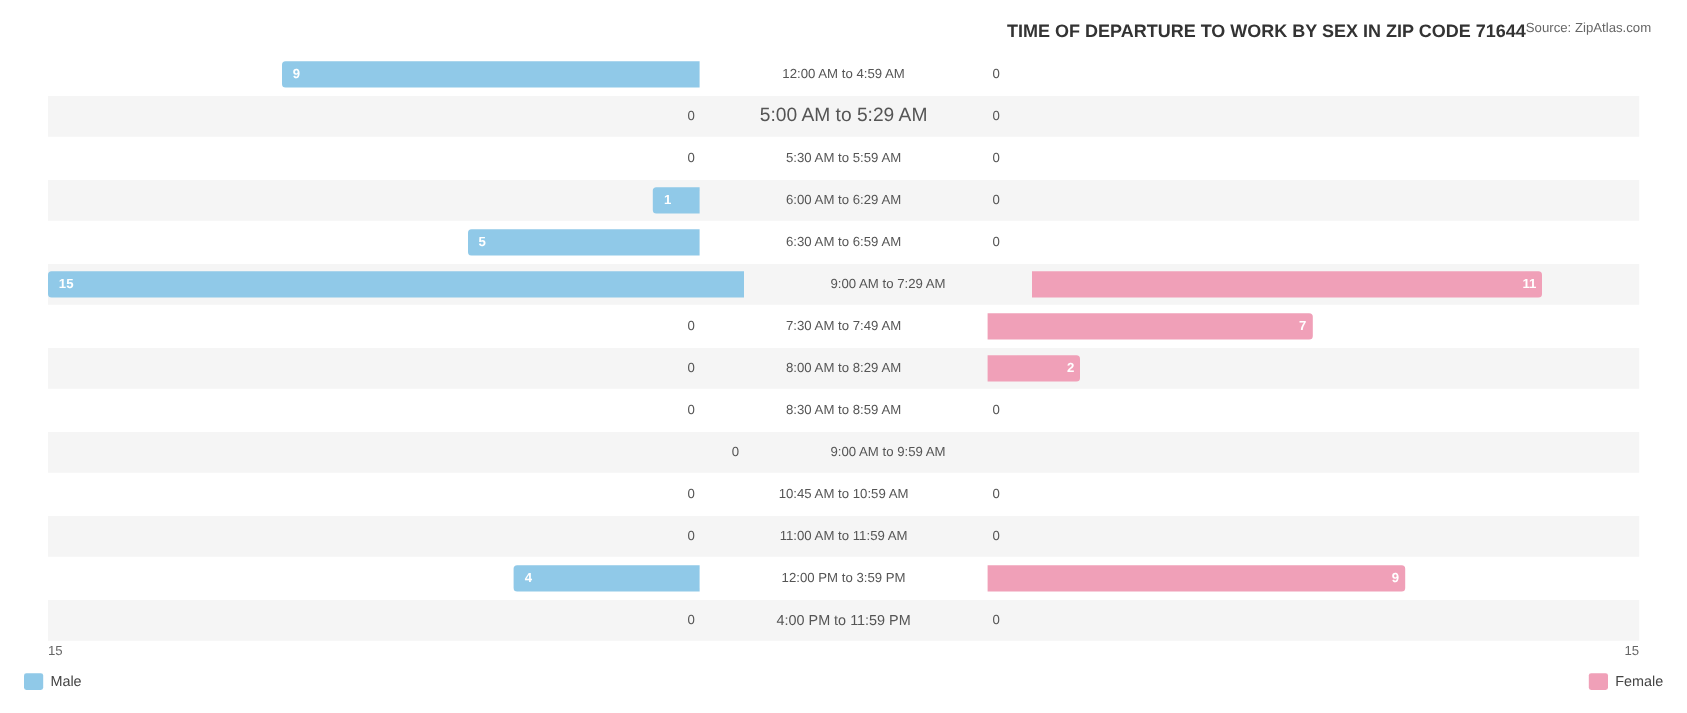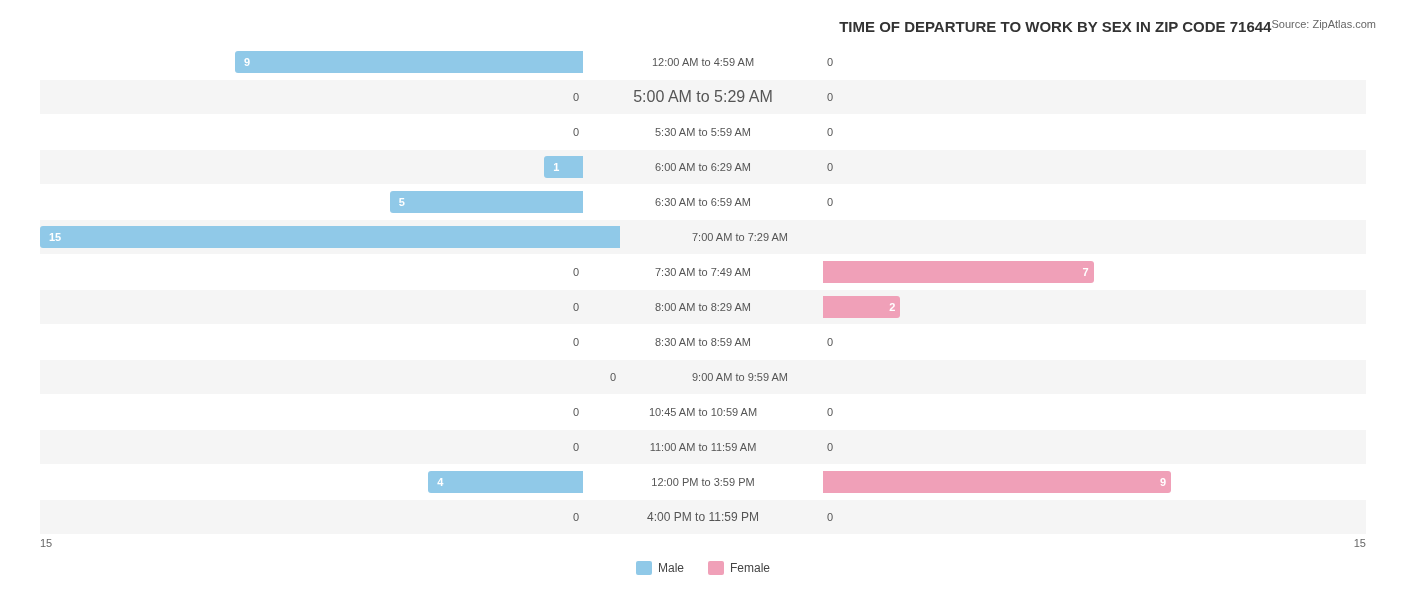--- a/index.html
+++ b/index.html
@@ -23,21 +23,21 @@
       padding-left: 10px;
     }
     .chart-source {
       font-size: 11px;
       color: #666;
       text-align: right;
       margin-bottom: 8px;
     }
     .legend {
       display: flex;
-      justify-content: center;
+      justify-content: space-between;
       align-items: center;
       gap: 24px;
       margin-top: 10px;
     }
     .legend-item {
       display: flex;
       align-items: center;
       gap: 6px;
       font-size: 12px;
       color: #444;
@@ -120,21 +120,26 @@
         <div style="display: flex; align-items: center; justify-content: flex-start; width: 580px; height: 100%; position: relative;">
           <span style="font-size: 11px; color: rgb(85, 85, 85); margin-left: 4px;">0</span>
         </div>
       </div>
       <div style="display: flex; align-items: center; height: 34px; margin-bottom: 1px; background: rgb(245, 245, 245);">
         <div style="display: flex; align-items: center; justify-content: flex-end; width: 580px; height: 100%; position: relative;">
           <div style="height: 22px; width: 580px; background: rgb(144, 201, 232); border-radius: 3px 0px 0px 3px; display: flex; align-items: center; justify-content: flex-start; position: relative;">
             <span style="font-size: 11px; font-weight: bold; color: rgb(255, 255, 255); padding: 0px 5px; position: absolute; left: 4px;">15</span>
           </div>
         </div>
-        <div style="width: 240px; text-align: center; font-size: 11px; color: rgb(85, 85, 85); flex-shrink: 0; padding: 0px 6px;">7:00 AM to 7:29 AM</div>
+        <div style="width: 240px; text-align: center; font-size: 11px; color: rgb(85, 85, 85); flex-shrink: 0; padding: 0px 6px;">9:00 AM to 7:29 AM</div>
+        <div style="display: flex; align-items: center; justify-content: flex-start; width: 580px; height: 100%; position: relative;">
+          <div style="height: 22px; width: 425.333px; background: rgb(240, 160, 184); border-radius: 0px 3px 3px 0px; display: flex; align-items: center; position: relative;">
+            <span style="font-size: 11px; font-weight: bold; color: rgb(255, 255, 255); position: absolute; right: 5px;">11</span>
+          </div>
+        </div>
       </div>
       <div style="display: flex; align-items: center; height: 34px; margin-bottom: 1px; background: rgb(255, 255, 255);">
         <div style="display: flex; align-items: center; justify-content: flex-end; width: 580px; height: 100%; position: relative;">
           <span style="font-size: 11px; color: rgb(85, 85, 85); margin-right: 4px;">0</span>
         </div>
         <div style="width: 240px; text-align: center; font-size: 11px; color: rgb(85, 85, 85); flex-shrink: 0; padding: 0px 6px;">7:30 AM to 7:49 AM</div>
         <div style="display: flex; align-items: center; justify-content: flex-start; width: 580px; height: 100%; position: relative;">
           <div style="height: 22px; width: 270.667px; background: rgb(240, 160, 184); border-radius: 0px 3px 3px 0px; display: flex; align-items: center; position: relative;">
             <span style="font-size: 11px; font-weight: bold; color: rgb(255, 255, 255); position: absolute; right: 5px;">7</span>
           </div>

